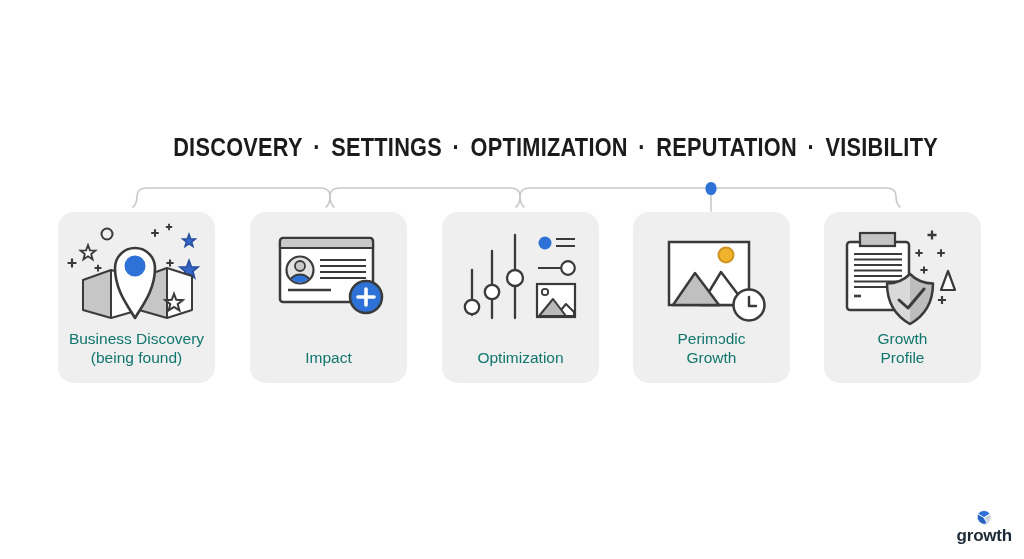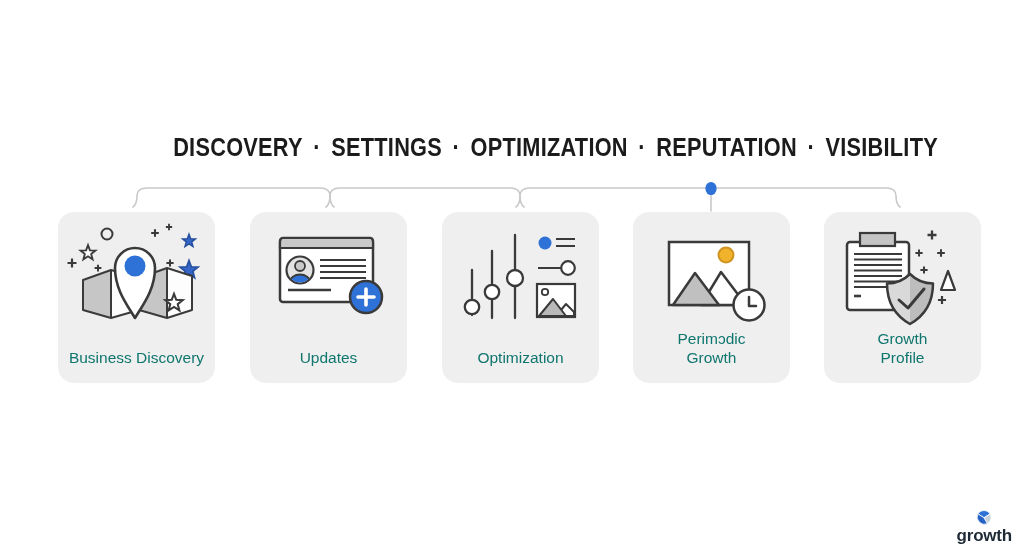--- a/index.html
+++ b/index.html
@@ -93,20 +93,21 @@
       <path d="M109,56 L134,64 L134,98 L109,106 Z" fill="#fdfdfd"></path>
       <path d="M25,68 L53,58 L81,66 L109,56 L134,64 L134,98 L109,106 L81,98 L53,106 L25,98 Z" fill="none" stroke="#3a3a3a" stroke-width="2" stroke-linejoin="round"></path>
       <path d="M53,58 V106 M81,66 V98 M109,56 V106" stroke="#3a3a3a" stroke-width="2"></path>
       <use href="#star-shape" transform="translate(116,91) scale(0.92)" fill="#ffffff" stroke="#3a3a3a" stroke-width="2.2"></use>
 
       <path d="M77,106 C70,94 57,78 57,56 A20,20 0 1 1 97,56 C97,78 84,94 77,106 Z" fill="#ffffff" stroke="#3a3a3a" stroke-width="2.6" stroke-linejoin="round"></path>
       <circle cx="77" cy="54" r="10.5" fill="#2e72d8"></circle>
     </svg>
     <div class="card-label">
       <div>Business Discovery</div>
+      <div>(being found)</div>
     </div>
   </div>
 
   <div class="card" style="left:250px">
     <svg class="card-icon" width="157" height="120" viewBox="0 0 157 120">
       <defs>
         <clipPath id="av-clip">
             <circle cx="50" cy="58" r="12.5"></circle>
           </clipPath>
       </defs>
@@ -119,21 +120,21 @@
         <ellipse cx="50" cy="70" rx="10" ry="7.5" fill="#2e72d8" stroke="#3a3a3a" stroke-width="1.8"></ellipse>
       </g>
 
       <path d="M70,48 H116 M70,54 H116 M70,60 H116 M70,66 H116" stroke="#3a3a3a" stroke-width="2"></path>
       <path d="M38,78 H81" stroke="#3a3a3a" stroke-width="2.5"></path>
 
       <circle cx="116" cy="85" r="16" fill="#2e72d8" stroke="#3a3a3a" stroke-width="2.5"></circle>
       <path d="M108,85 H124 M116,77 V93" stroke="#ffffff" stroke-width="3.6" stroke-linecap="round"></path>
     </svg>
     <div class="card-label">
-      <div>Updates</div>
+      <div>Impact</div>
     </div>
   </div>
 
   <div class="card" style="left:442px">
     <svg class="card-icon" width="157" height="120" viewBox="0 0 157 120">
 
       <path d="M30,58 V103 M50,39 V106 M73,23 V106" stroke="#3a3a3a" stroke-width="2.3" stroke-linecap="round"></path>
       <circle cx="30" cy="95" r="7.2" fill="#ffffff" stroke="#3a3a3a" stroke-width="2.3"></circle>
       <circle cx="50" cy="80" r="7.2" fill="#ffffff" stroke="#3a3a3a" stroke-width="2.3"></circle>
       <circle cx="73" cy="66" r="8" fill="#ffffff" stroke="#3a3a3a" stroke-width="2.3"></circle>

